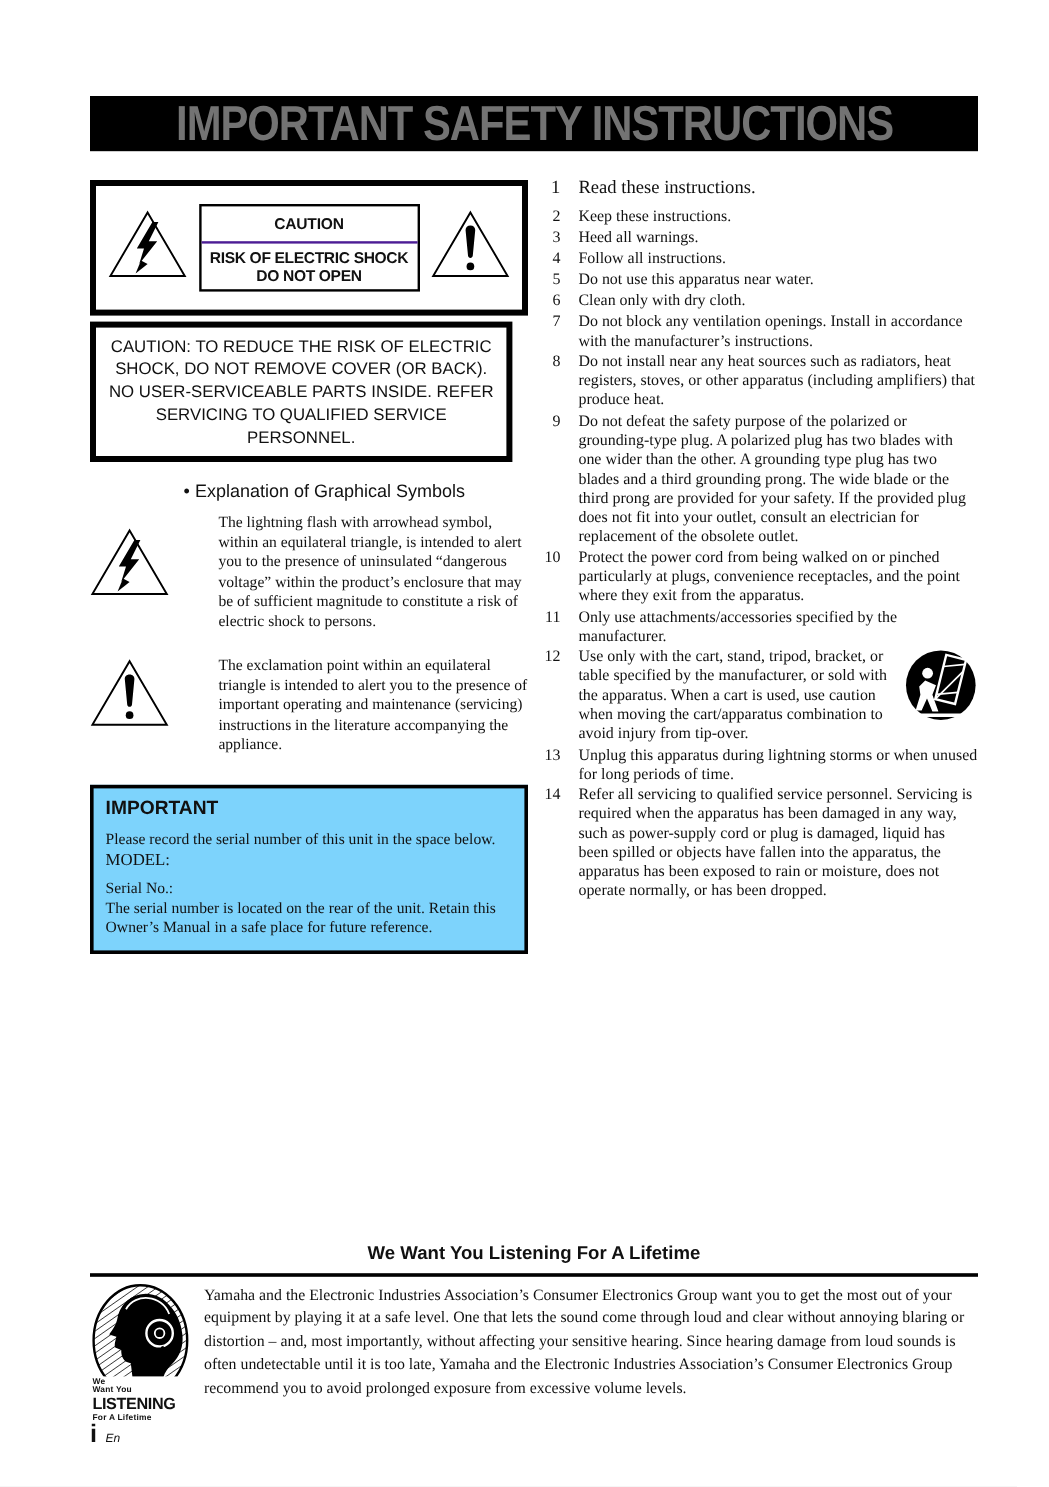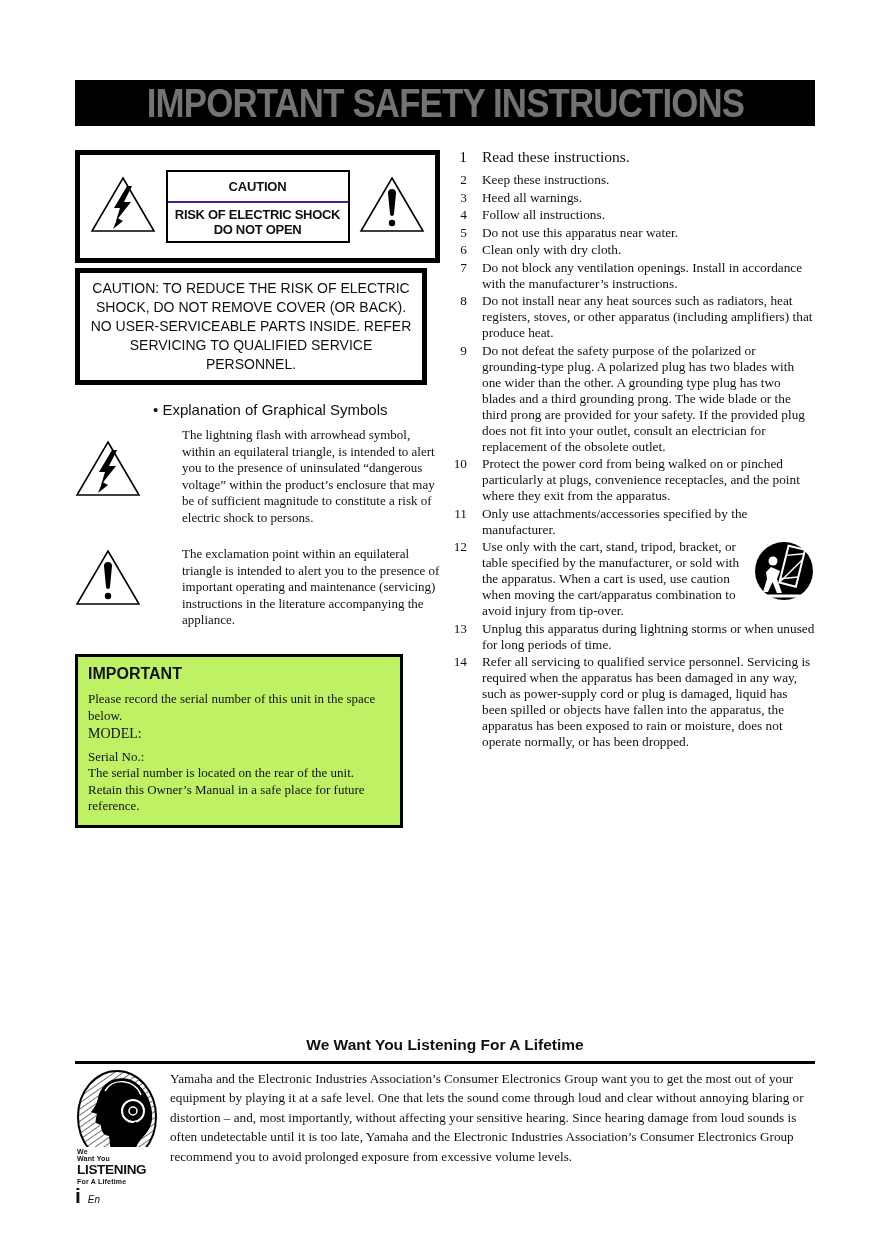--- a/index.html
+++ b/index.html
@@ -51,22 +51,22 @@
     position:absolute; top:251px; left:78px;
     font-family:"Liberation Sans", sans-serif; font-size:15px;
   }
   .symbol-row { position:absolute; left:0; width:365px; display:flex; }
   .symbol-row.row1 { top:277px; }
   .symbol-row.row2 { top:396px;font-family:Liberation Serif, serif; }
   .symbol-icon-cell { width:62px; flex:0 0 62px; margin-right:33px; padding-top:12px; }
   .symbol-row.row2 .symbol-icon-cell { padding-top:2px; }
   .symbol-text { flex:1; font-size:13px; line-height:16.5px;margin-left:12px; }
   .important-box {
-    position:absolute; top:504px; left:0; width:328px;
-    border:3px solid #000; padding:8px 10px 10px 10px; background:#bef264;
+    position:absolute; top:504px; left:0; width:365px;
+    border:3px solid #000; padding:8px 10px 10px 10px; background:#7dd3fc;
   }
   .important-box h2 {
     font-family:"Liberation Sans", sans-serif; font-size:16px; margin-bottom:8px;
   }
   .important-box p { font-size:13px; line-height:16.5px; }
   .important-box .model-line { font-size:14px; margin-top:2px; margin-bottom:6px; }
   
   .right-col { position:absolute; left:453px; top:147px; width:362px; }
   .instruction-item {
     display:grid; grid-template-columns:14px 1fr; column-gap:15px;

